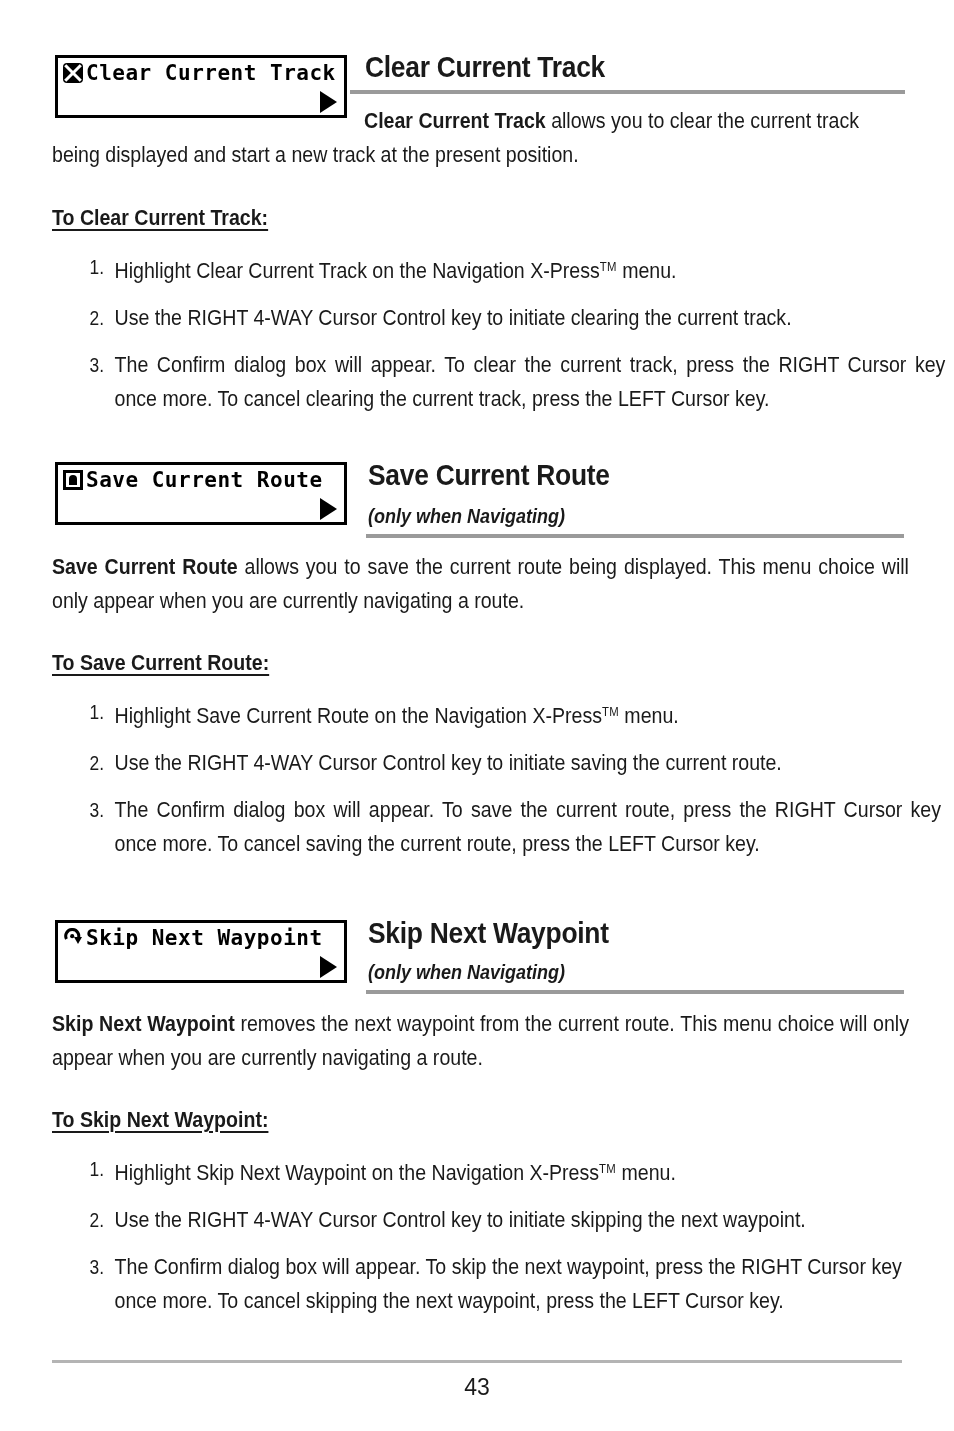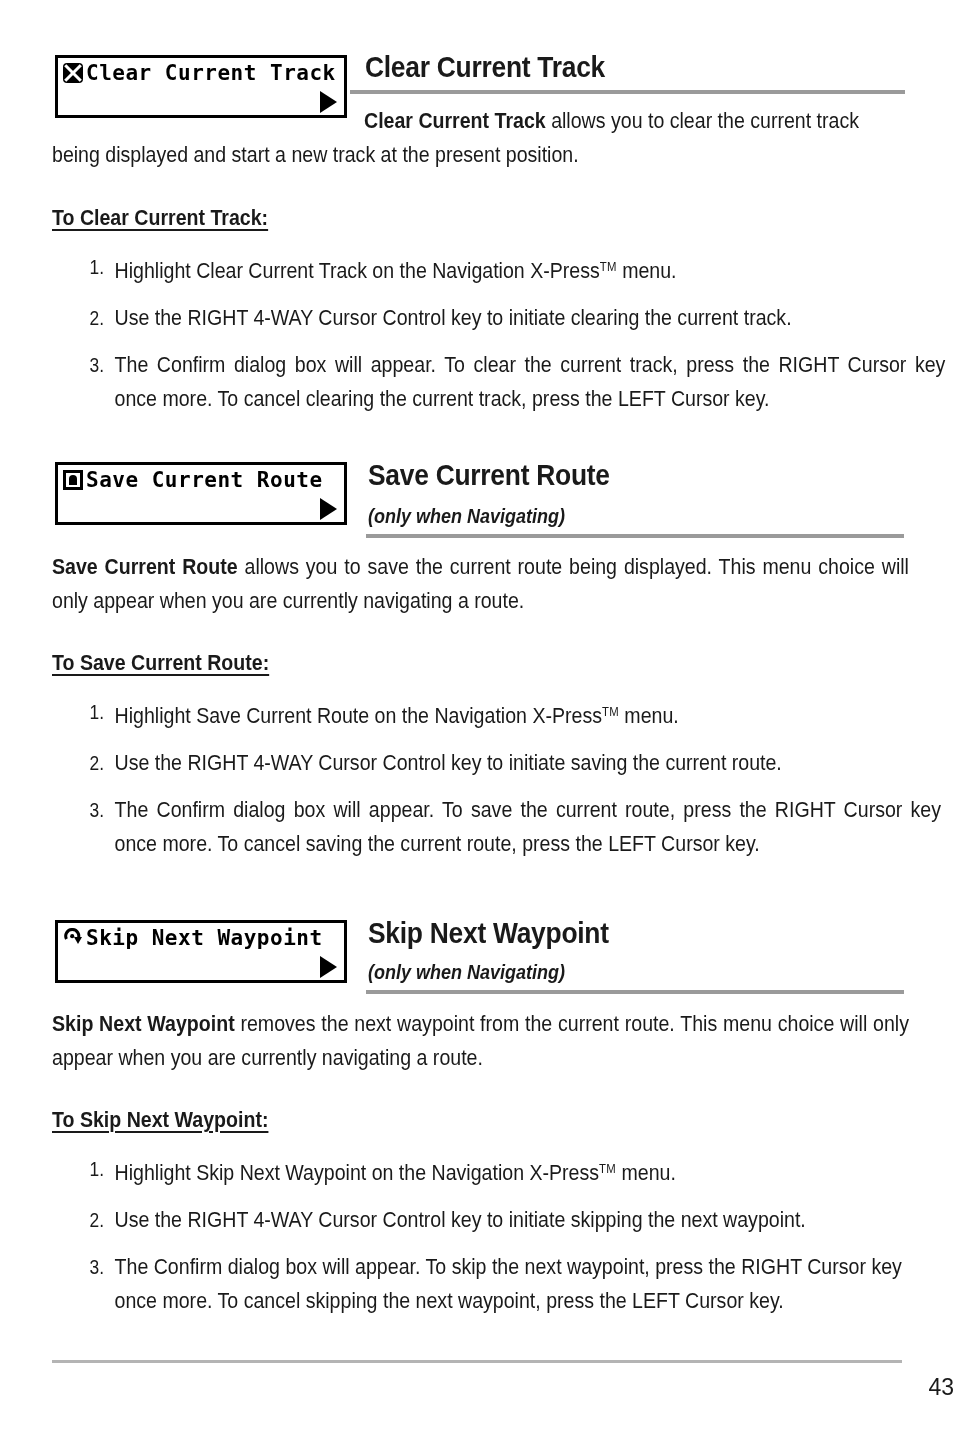--- a/index.html
+++ b/index.html
@@ -209,21 +209,21 @@
 
   sup.tm {
     font-size: 0.58em;
     vertical-align: 0.52em;
     letter-spacing: 0.3px;
   }
 
   .page-num {
     position: absolute;
     width: 100%;
-    text-align: right;
+    text-align: center;
     font-family: "Liberation Sans Narrow", "Liberation Sans", sans-serif;
     font-size: 23px;
     color: #1a1a1a;
   }
 </style>
 </head>
 <body>
 
 <div class="page">
 

